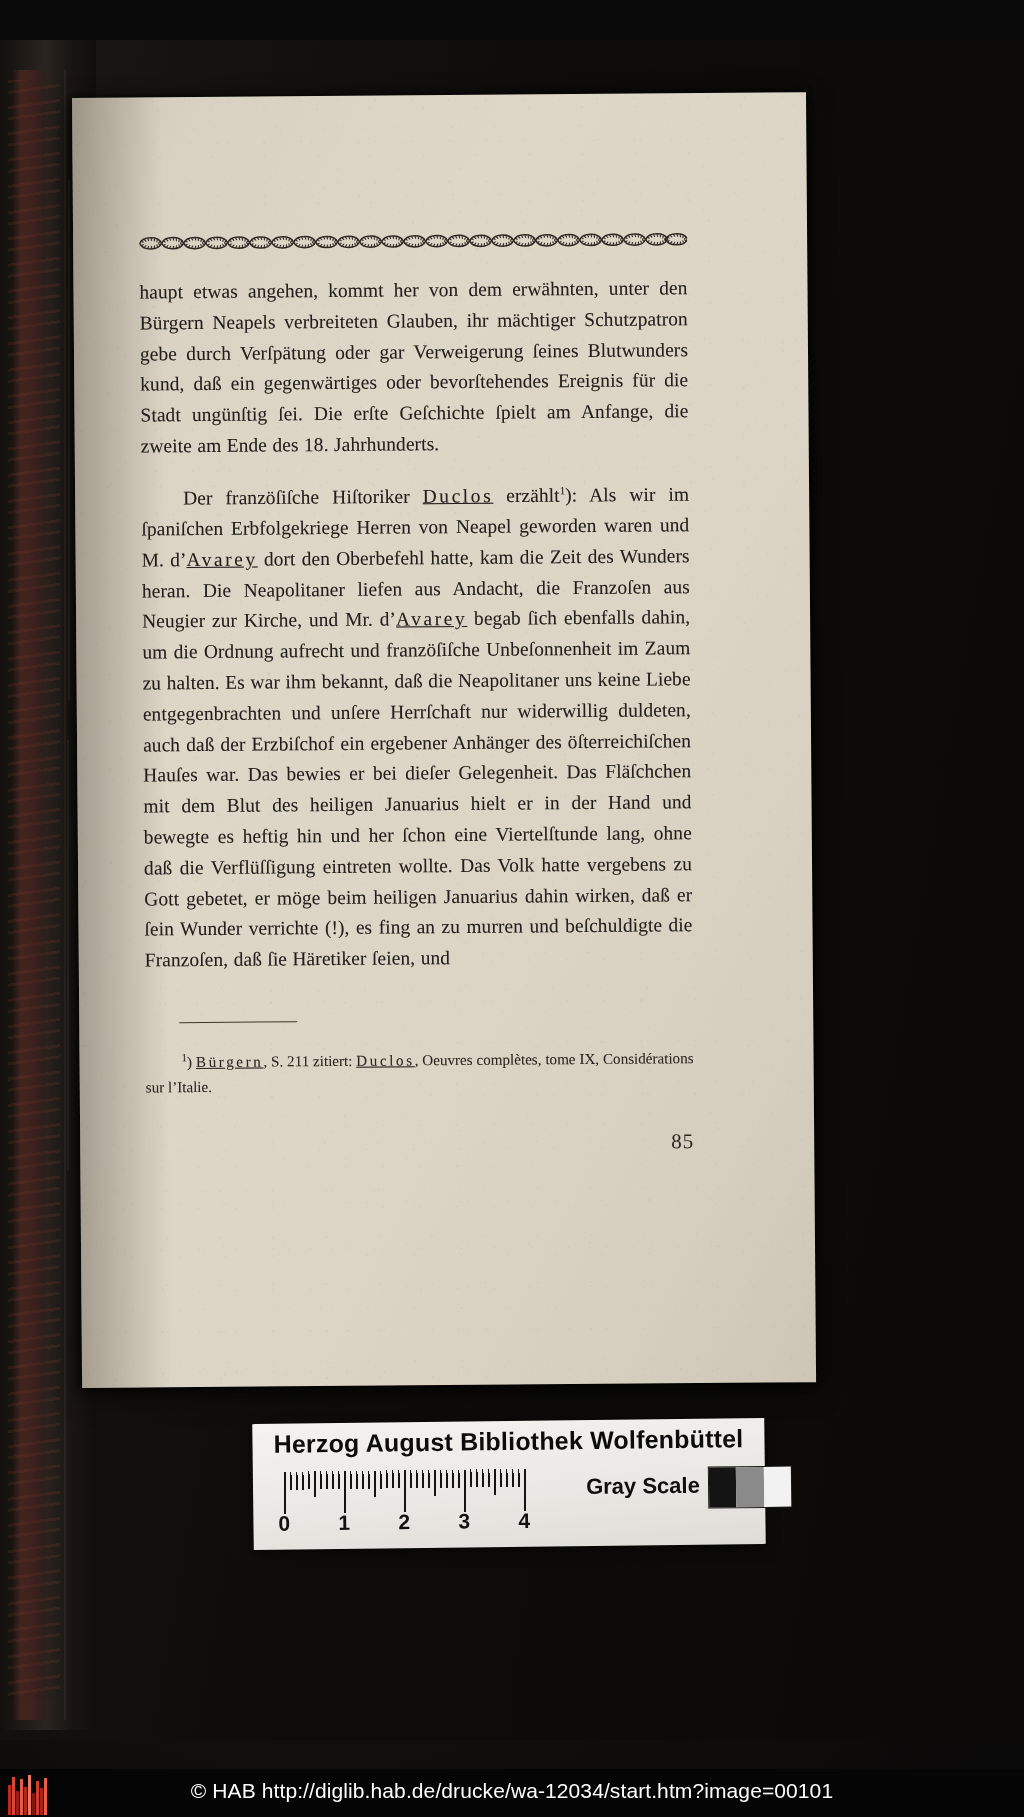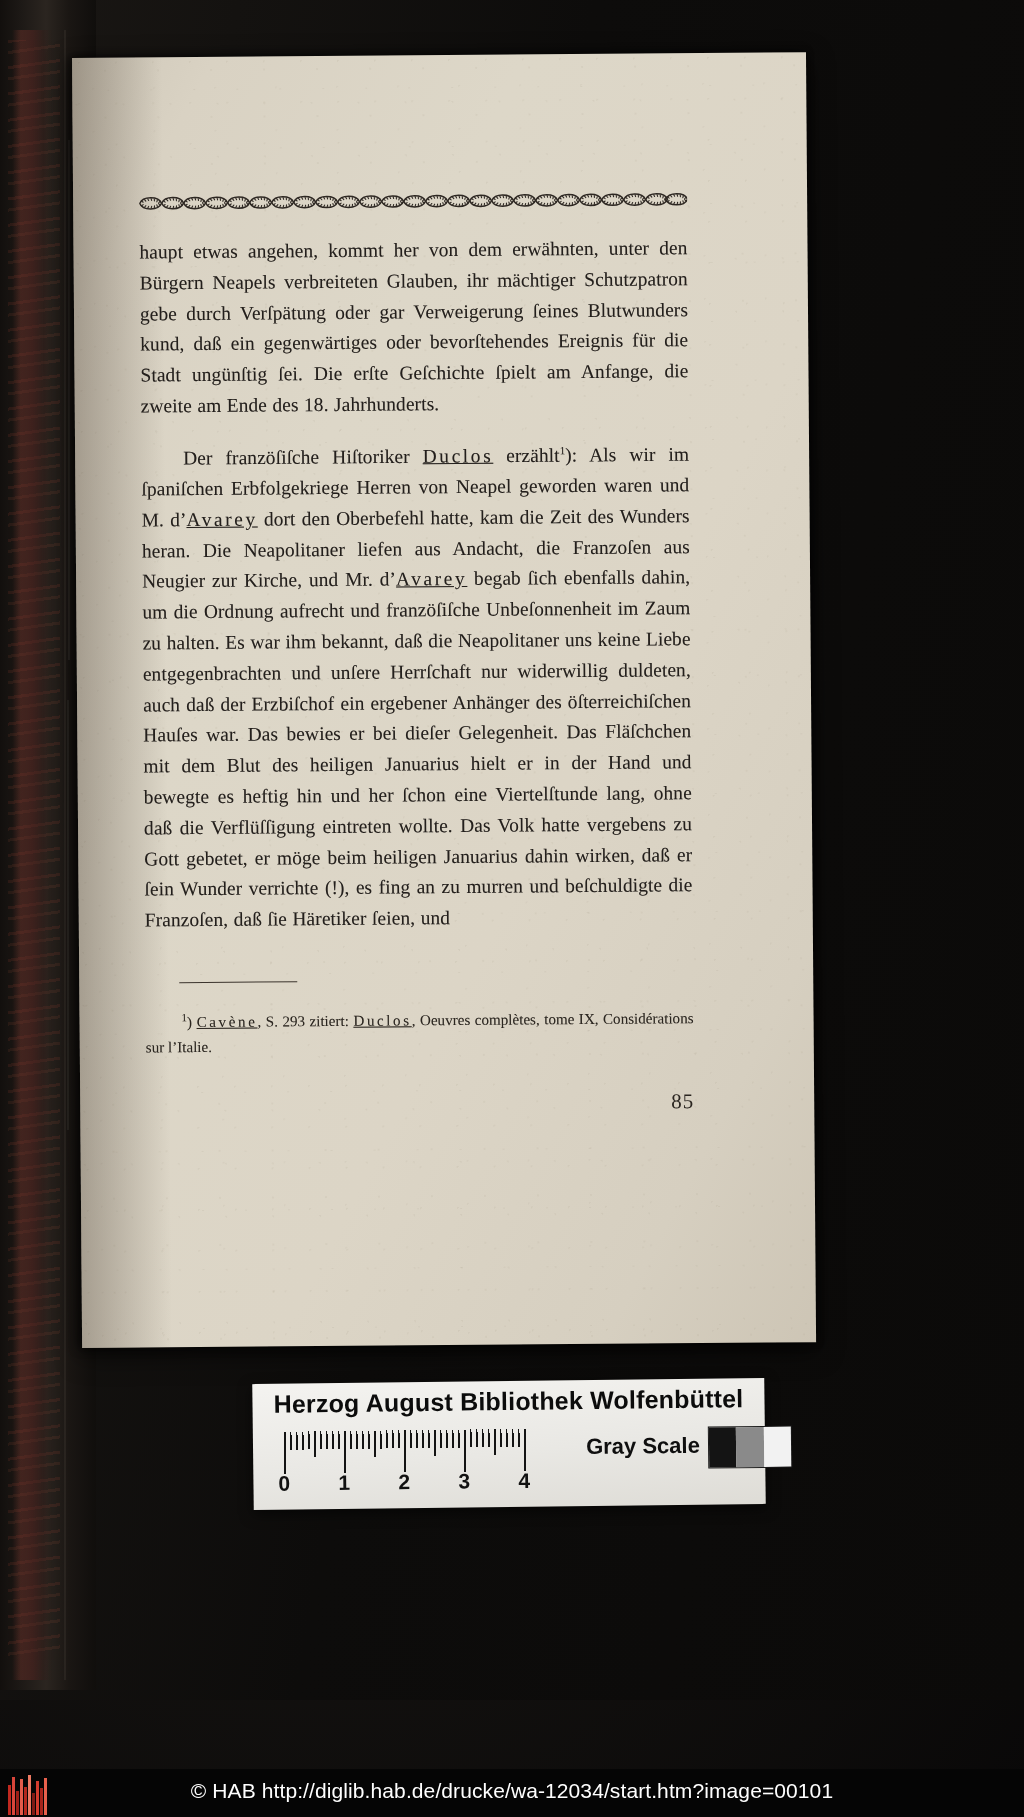--- a/index.html
+++ b/index.html
@@ -7,20 +7,21 @@
   body{
     width:1024px;height:1817px;position:relative;overflow:hidden;
     font-family:"Liberation Serif", serif;
     background:#0a0a0a;
   }
   
   #scan{
     position:absolute;inset:0;
     background:
       radial-gradient(ellipse at 30% 40%, #2a2622 0%, #151311 45%, #090808 100%);
+    margin-top: 40px;
   }
   
   #darkfield{
     position:absolute;left:0;top:0;width:1024px;height:1700px;
     background:
       linear-gradient(100deg,#1a1714 0%,#141210 18%,#0d0c0b 45%,#0b0a09 100%);
   }
   
   #gutter{
     position:absolute;left:0;top:0;width:96px;height:1690px;
@@ -224,21 +225,21 @@
           </g>
         </svg>
       </div>
 
       <p class="para">haupt etwas angehen, kommt her von dem erwähnten, unter den Bürgern Neapels verbreiteten Glauben, ihr mächtiger Schutzpatron gebe durch Verſpätung oder gar Verweigerung ſeines Blutwunders kund, daß ein gegenwärtiges oder bevorſtehendes Ereignis für die Stadt ungünſtig ſei.  Die erſte Geſchichte ſpielt am Anfange, die zweite am Ende des 18. Jahrhunderts.</p>
 
       <p class="para indent"><span>Der franzöſiſche Hiſtoriker </span><span class="sp">Duclos</span><span> erzählt</span><sup class="fn">1</sup><span>): Als wir im ſpaniſchen Erbfolgekriege Herren von Neapel geworden waren und M. d’</span><span class="sp">Avarey</span><span> dort den Oberbefehl hatte, kam die Zeit des Wunders heran.  Die Neapolitaner liefen aus Andacht, die Franzoſen aus Neugier zur Kirche, und Mr. d’</span><span class="sp">Avarey</span><span> begab ſich ebenfalls dahin, um die Ordnung aufrecht und franzöſiſche Unbeſonnenheit im Zaum zu halten.  Es war ihm bekannt, daß die Neapolitaner uns keine Liebe entgegenbrachten und unſere Herrſchaft nur widerwillig duldeten, auch daß der Erzbiſchof ein ergebener Anhänger des öſterreichiſchen Hauſes war.  Das bewies er bei dieſer Gelegenheit.  Das Fläſchchen mit dem Blut des heiligen Januarius hielt er in der Hand und bewegte es heftig hin und her ſchon eine Viertelſtunde lang, ohne daß die Verflüſſigung eintreten wollte. Das Volk hatte vergebens zu Gott gebetet, er möge beim heiligen Januarius dahin wirken, daß er ſein Wunder verrichte (!), es fing an zu murren und beſchuldigte die Franzoſen, daß ſie Häretiker ſeien, und</span></p>
 
       <div id="fnrule"></div>
 
-      <div id="footnote"><span class="lead"></span><sup class="fn">1</sup><span>) </span><span class="sp">Cavène</span><span>, S. 293 zitiert: </span><span class="sp">Duclos</span><span>, Oeuvres complètes, tome IX, Considérations sur l’Italie.</span></div>
+      <div id="footnote"><span class="lead"></span><sup class="fn">1</sup><span>) </span><span class="sp">Bürgern</span><span>, S. 211 zitiert: </span><span class="sp">Duclos</span><span>, Oeuvres complètes, tome IX, Considérations sur l’Italie.</span></div>
 
       <div id="pageno">85</div>
 
     </div>
   </div>
 
   <div id="label">
     <div id="label-title">Herzog August Bibliothek Wolfenbüttel</div>
 
     <div id="ruler">

